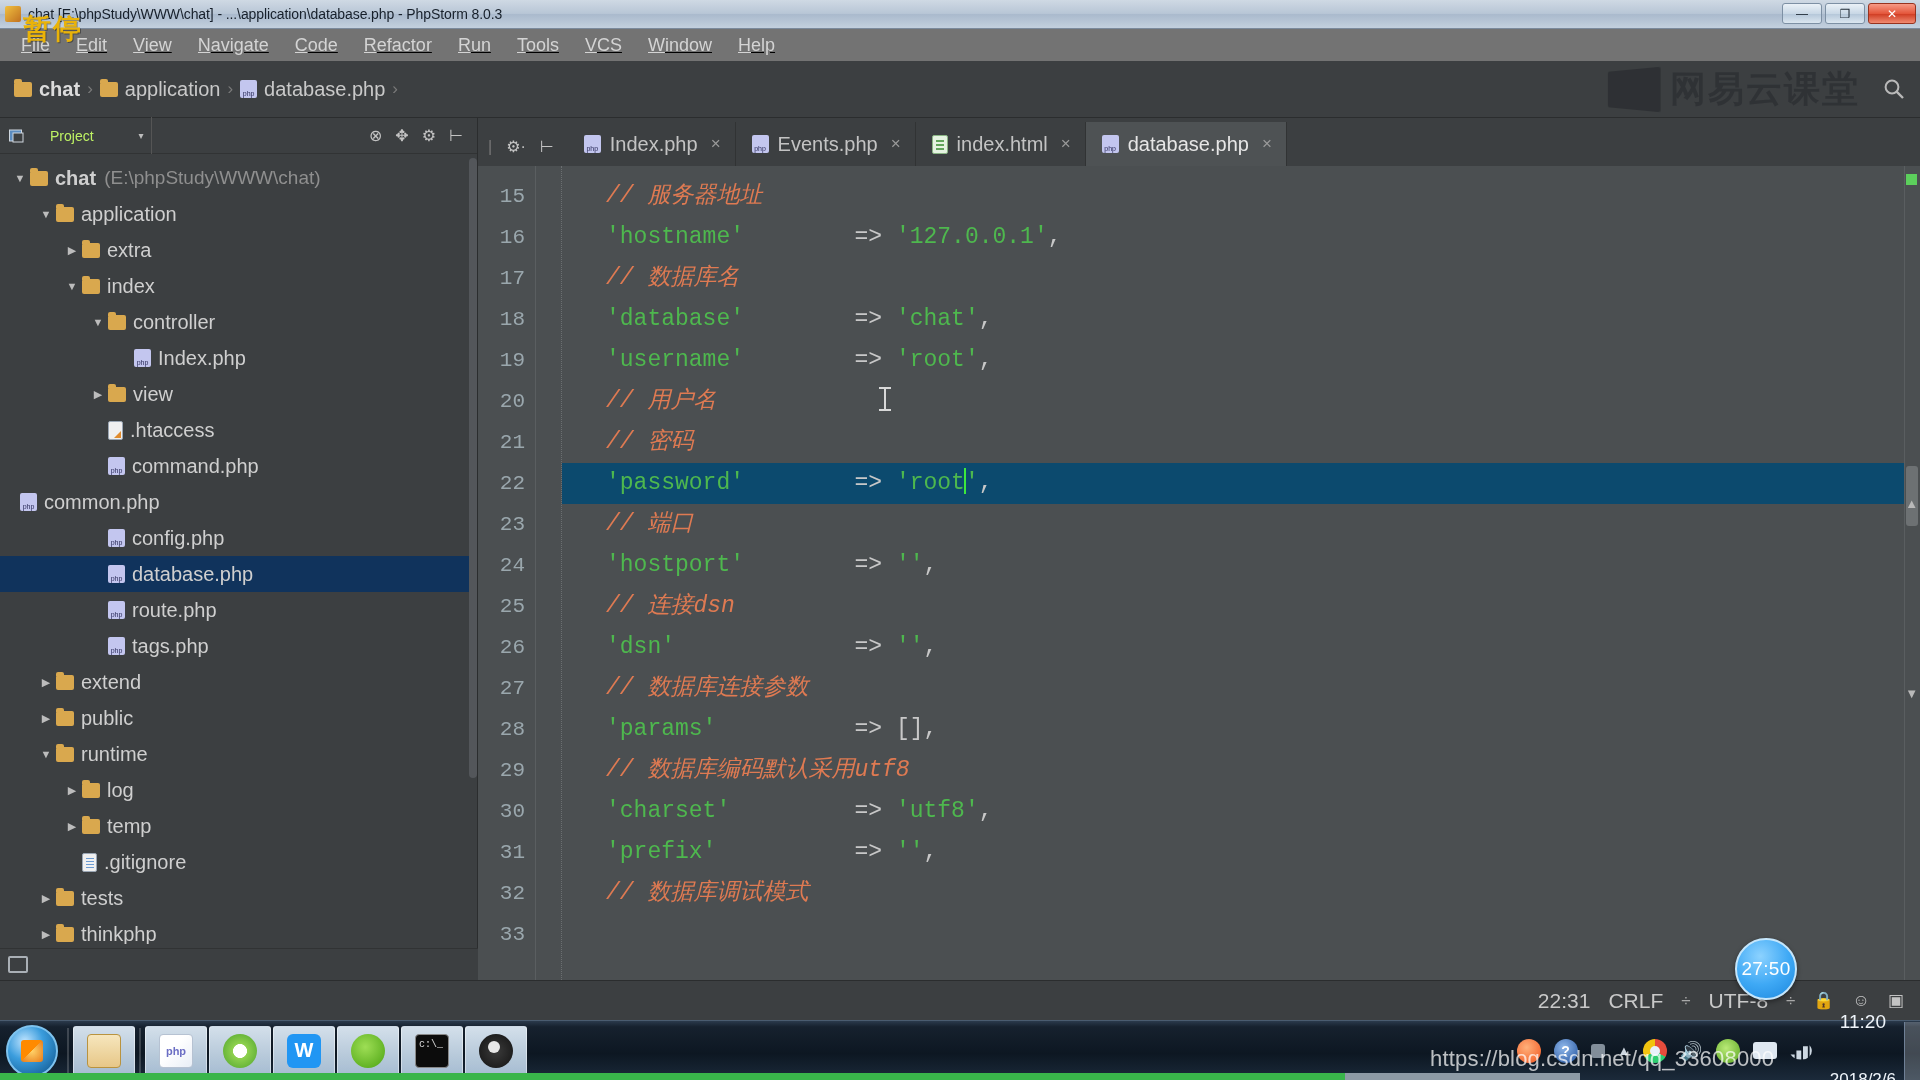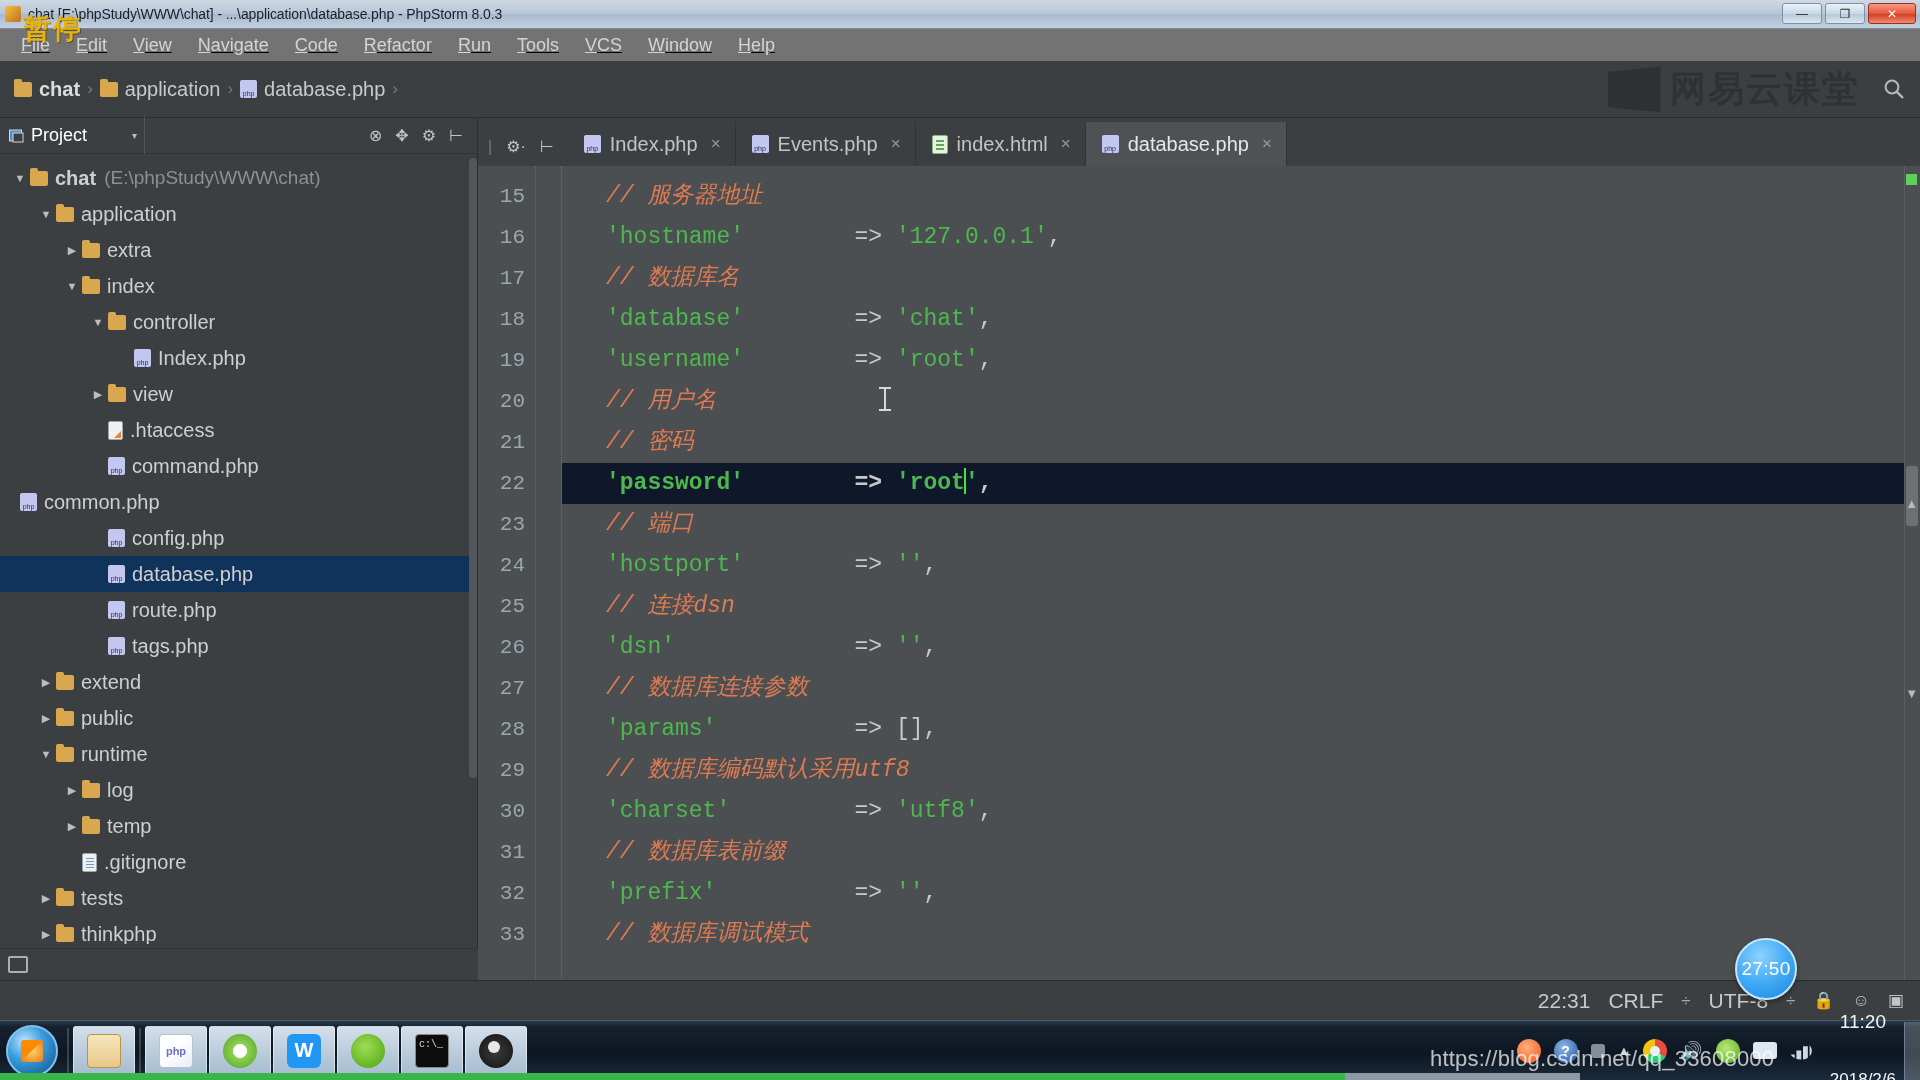--- a/index.html
+++ b/index.html
@@ -105,21 +105,21 @@
 
   
   .sidebar {
     position: absolute; top: 118px; left: 0; width: 478px; height: 862px;
     background: #3c3f41; border-right: 1px solid #2b2d2e;
   }
   .sb-header {
     height: 36px; display: flex; align-items: center; padding: 0 8px;
     border-bottom: 1px solid #313334; background: #3c3f41;
   }
-  .sb-title { font-size: 18px; color: #ffffff; margin-left: 5px; }
+  .sb-title { font-size: 14px; color: #bef264; margin-left: 24px; }
   .sb-caret { margin-left: 45px; color: #bdbdbd; font-size: 10px; }
   .sb-tools { margin-left: auto; display: flex; align-items: center; gap: 13px; padding-right: 6px; }
   .sb-tool { color: #c3c3c3; font-size: 16px; line-height: 1; }
   .sb-divider { width: 1px; height: 37px; background: #555; margin-left: 7px; }
 
   .tree { position: relative; height: 790px; overflow: hidden; padding-top: 6px; }
   .tree-row {
     height: 36px; display: flex; align-items: center; font-size: 20px;
     color: #cfcfcf; white-space: nowrap; padding-right: 6px;
   }
@@ -183,21 +183,21 @@
   }
   .fold-col {
     width: 26px; flex: none; background: #4b4f51; padding-top: 10px;
     border-right: 1px dotted #6b6f71;
   }
   .code-lines { flex: 1; padding-top: 10px; position: relative; }
   .code-line {
     height: 41px; line-height: 41px; font-size: 23px; white-space: pre;
     font-family: "Liberation Mono", monospace; padding-left: 44px;
   }
-  .code-line.current { background: #0f172a; font-weight: bold; }
+  .code-line.current { background: #0c4a6e; }
   .tok-comment { color: #df7a52; font-style: italic; }
   .tok-string { color: #4eb84e; }
   .tok-op { color: #c8c8c8; }
   .tok-punct { color: #c8c8c8; }
   .caret {
     display: inline-block; width: 2px; height: 26px; background: #3de83d;
     vertical-align: -5px; margin: 0 -1px;
   }
   .mouse-cursor {
     position: absolute; left: 322px; top: 222px;
@@ -627,21 +627,20 @@
           <div class="code-line"><span class="tok-comment">// 密码</span></div>
           <div class="code-line current"><span class="tok-string">'password'</span><span class="">        </span><span class="tok-op">=&gt; </span><span class="tok-string">'root</span><span class="caret"></span><span class="tok-string">'</span><span class="tok-punct">,</span></div>
           <div class="code-line"><span class="tok-comment">// 端口</span></div>
           <div class="code-line"><span class="tok-string">'hostport'</span><span class="">        </span><span class="tok-op">=&gt; </span><span class="tok-string">''</span><span class="tok-punct">,</span></div>
           <div class="code-line"><span class="tok-comment">// 连接dsn</span></div>
           <div class="code-line"><span class="tok-string">'dsn'</span><span class="">             </span><span class="tok-op">=&gt; </span><span class="tok-string">''</span><span class="tok-punct">,</span></div>
           <div class="code-line"><span class="tok-comment">// 数据库连接参数</span></div>
           <div class="code-line"><span class="tok-string">'params'</span><span class="">          </span><span class="tok-op">=&gt; </span><span class="tok-punct">[],</span></div>
           <div class="code-line"><span class="tok-comment">// 数据库编码默认采用utf8</span></div>
           <div class="code-line"><span class="tok-string">'charset'</span><span class="">         </span><span class="tok-op">=&gt; </span><span class="tok-string">'utf8'</span><span class="tok-punct">,</span></div>
-          <div class="code-line"><span class="tok-comment">// 数据库表前缀</span></div>
           <div class="code-line"><span class="tok-string">'prefix'</span><span class="">          </span><span class="tok-op">=&gt; </span><span class="tok-string">''</span><span class="tok-punct">,</span></div>
           <div class="code-line"><span class="tok-comment">// 数据库调试模式</span></div>
         </div>
       <div class="code-scrollbar">
         <div class="cs-marker-top"></div>
         <div class="cs-thumb"></div>
         <div class="cs-arrow" style="top:330px;">▲</div>
         <div class="cs-arrow" style="top:520px;">▼</div>
       </div>
     </div>

